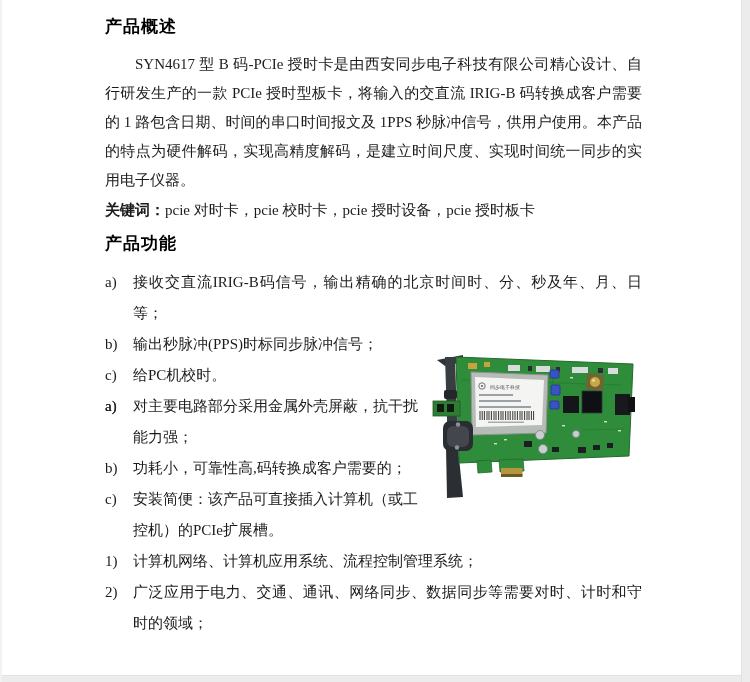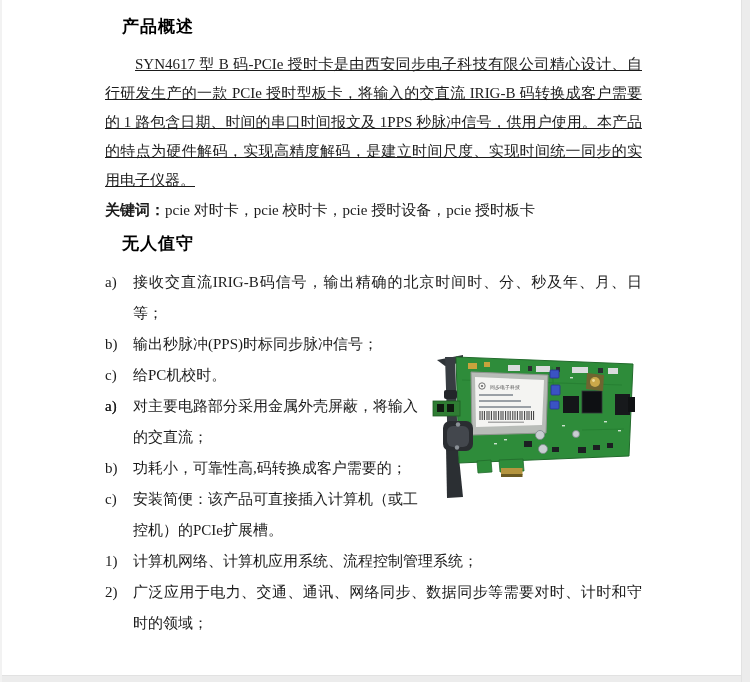--- a/index.html
+++ b/index.html
@@ -2,41 +2,41 @@
 <html><head>
 <meta charset="utf-8">
 <style>
   html,body{margin:0;padding:0;background:#fff;}
   .viewport{
     position:relative;width:750px;height:682px;background:#ffffff;overflow:hidden;
     box-sizing:border-box;border-left:2px solid #f2f2f2;
     font-family:"Liberation Serif","DejaVu Serif",serif;color:#1b1b1b;
   }
   .content{position:absolute;top:8px;left:103px;width:537px;}
-  h2{font-size:17px;line-height:22px;margin:8px 17px 12px;font-weight:bold;color:#000;letter-spacing:1px;}
-  .para{font-size:15px;line-height:29px;text-align:justify;text-indent:30px;margin:6px 0 0;text-decoration:underline;}
+  h2{font-size:17px;line-height:22px;margin:8px 0 12px;font-weight:bold;color:#000;letter-spacing:1px;}
+  .para{font-size:15px;line-height:29px;text-align:justify;text-indent:30px;margin:6px 0 0;}
   .keywords{font-size:15px;line-height:30px;margin:0;}
   .kw-label{font-weight:bold;}
   .li{position:relative;font-size:15px;line-height:31px;padding-left:28px;text-align:justify;}
   .marker{position:absolute;left:0;top:0;}
   .board-float{float:right;width:270px;height:176px;margin:6px -60px 4px 14px;}
   .scrollbar-track{position:absolute;right:0;top:0;width:8px;height:682px;background:#ececec;border-left:1px solid #e2e2e2;}
   .bottom-track{position:absolute;left:0;bottom:0;height:6px;width:741px;background:#ececec;border-top:1px solid #e2e2e2;}
 </style>
 </head>
 <body>
 
 <div class="viewport">
   <div class="content">
 
     <h2>产品概述</h2>
     <p class="para">SYN4617 型 B 码-PCIe 授时卡是由西安同步电子科技有限公司精心设计、自行研发生产的一款 PCIe 授时型板卡，将输入的交直流 IRIG-B 码转换成客户需要的 1 路包含日期、时间的串口时间报文及 1PPS 秒脉冲信号，供用户使用。本产品的特点为硬件解码，实现高精度解码，是建立时间尺度、实现时间统一同步的实用电子仪器。</p>
     <p class="keywords"><span class="kw-label">关键词：</span><span>pcie 对时卡，pcie 校时卡，pcie 授时设备，pcie 授时板卡</span></p>
 
-    <h2>无人值守</h2>
+    <h2>产品功能</h2>
     <div class="li"><span class="marker">a)</span><span>接收交直流IRIG-B码信号，输出精确的北京时间时、分、秒及年、月、日等；</span></div>
 
     <div class="board-float">
       <svg viewBox="0 0 270 176" width="270" height="176">
 
         <g>
           <polygon points="5,25 31,20 31,27 13,31" fill="#2f3438"></polygon>
           <polygon points="13,22 23,22 27,146 17,147" fill="#383d42"></polygon>
           <polygon points="14,112 26,113 31,162 15,163" fill="#2b2f33"></polygon>
         </g>
@@ -132,21 +132,21 @@
           <rect x="186" y="95" width="3" height="1.4"></rect>
             <rect x="138" y="42" width="3" height="1.4"></rect>
         </g>
       </svg>
     </div>
 
     <div class="li"><span class="marker">b)</span><span>输出秒脉冲(PPS)时标同步脉冲信号；</span></div>
     <div class="li"><span class="marker">c)</span><span>给PC机校时。</span></div>
 
     <div class="li"><span class="marker">a)</span></div>
-    <div class="li"><span class="marker">a)</span><span>对主要电路部分采用金属外壳屏蔽，将输入的交直流；</span></div>
+    <div class="li"><span class="marker">a)</span><span>对主要电路部分采用金属外壳屏蔽，抗干扰能力强；</span></div>
     <div class="li"><span class="marker">b)</span><span>功耗小，可靠性高,码转换成客户需要的；</span></div>
     <div class="li"><span class="marker">c)</span><span>安装简便：该产品可直接插入计算机（或工控机）的PCIe扩展槽。</span></div>
 
     <div class="li"><span class="marker">1)</span><span>计算机网络、计算机应用系统、流程控制管理系统；</span></div>
     <div class="li"><span class="marker">2)</span><span>广泛应用于电力、交通、通讯、网络同步、数据同步等需要对时、计时和守时的领域；</span></div>
 
   </div>
 
   <div class="bottom-track"></div>
   <div class="scrollbar-track"></div>

